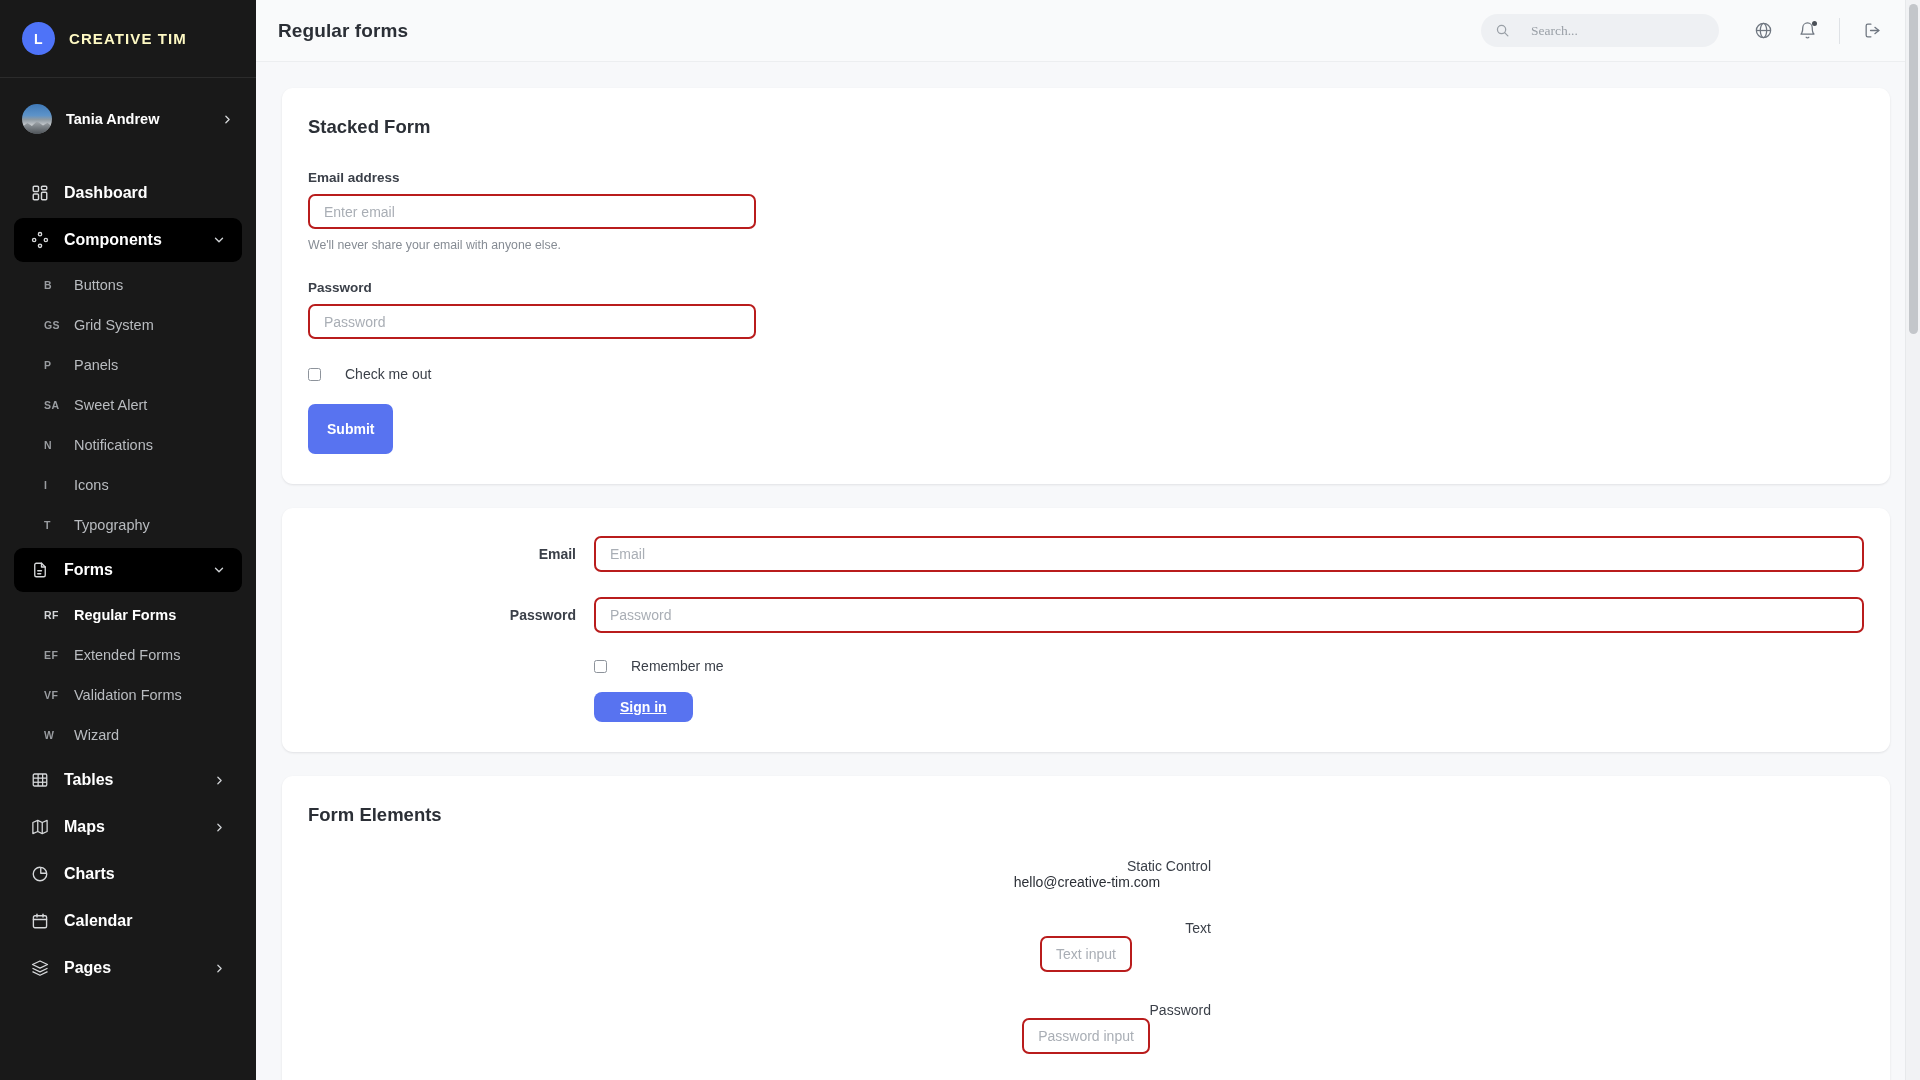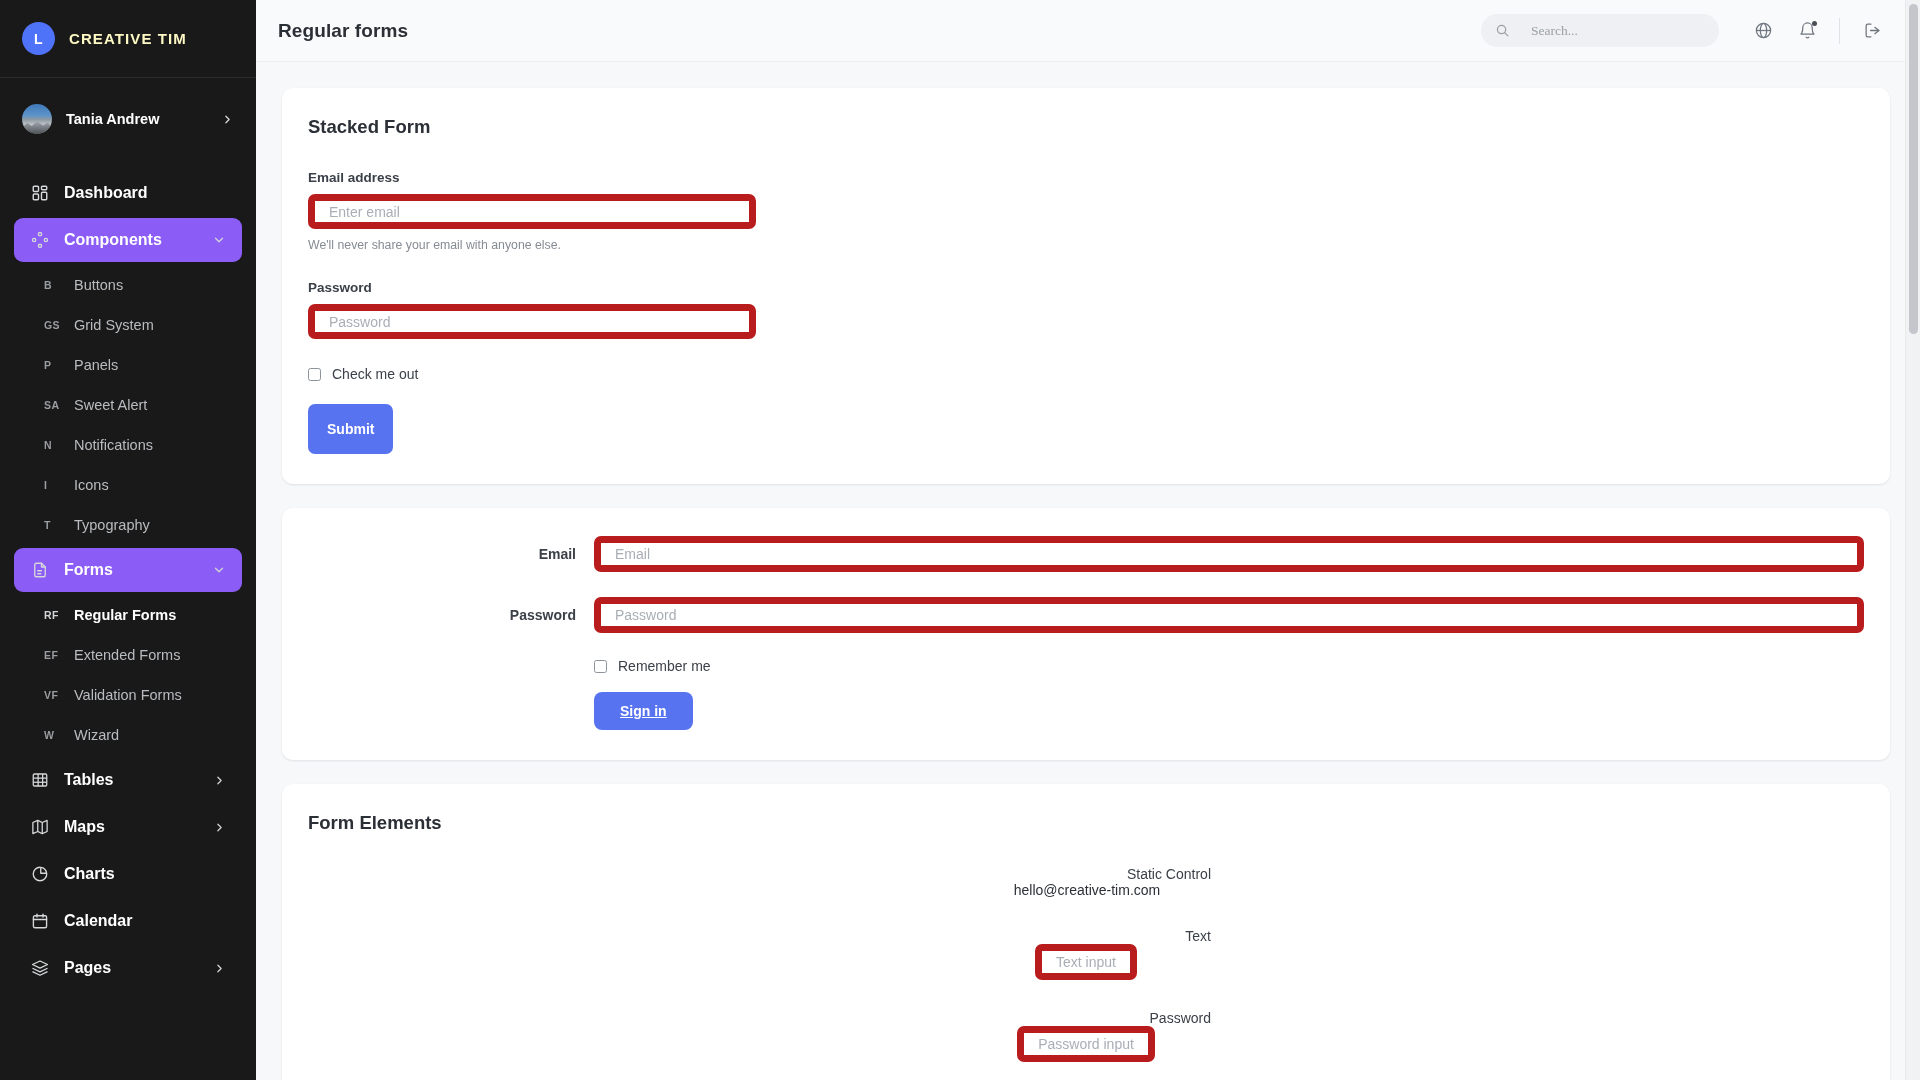--- a/index.html
+++ b/index.html
@@ -77,21 +77,21 @@
     display: flex;
     align-items: center;
     height: 44px;
     margin: 3px 14px;
     padding: 0 16px;
     border-radius: 9px;
     cursor: pointer;
     color: #ffffff;
     gap: 14px;
   }
-  .nav-item.active { background: #8b5cf6; }
+  .nav-item.active { background: #000000; }
   .nav-item .nav-ico {
     width: 20px; height: 20px;
     display: flex; align-items: center; justify-content: center;
     color: #d6d8da;
     flex: 0 0 20px;
   }
   .nav-item .nav-label { font-size: 16px; font-weight: 700; flex: 1; }
   .nav-item .caret { color: #cfd2d5; display:flex; align-items:center; }
 
   .subnav-item {
@@ -199,38 +199,38 @@
 
   label.fld-label {
     display: block;
     font-size: 13.5px;
     font-weight: 700;
     color: #3b4049;
     margin-bottom: 9px;
   }
   .inp {
     height: 35px;
-    border: 7px solid #b91c1c;
+    border: 2px solid #b91c1c;
     border-radius: 7px;
     background: #fff;
     display: flex;
     align-items: center;
     padding: 0 14px;
     font-size: 14px;
     color: #a9aeb5;
   }
   .help-text {
     font-size: 12.3px;
     color: #868c94;
     margin-top: 9px;
   }
   .stacked-field { width: 448px; }
   .gap-28 { height: 28px; }
 
-  .chk-row { display: flex; align-items: center; gap: 11px; }
+  .chk-row { display: flex; align-items: center; gap: 24px; }
   .chk {
     width: 13px; height: 13px;
     border: 1.4px solid #8d939b;
     border-radius: 2.5px;
     background: #fff;
     flex: 0 0 13px;
     cursor: pointer;
   }
   .chk-label { font-size: 14px; color: #3b4049; }
 
@@ -239,21 +239,21 @@
     color: #fff;
     border: none;
     border-radius: 7px;
     height: 50px;
     padding: 0 19px;
     font-size: 14px;
     font-weight: 700;
     font-family: "Liberation Sans", sans-serif;
     cursor: pointer;
   }
-  .btn-signin { height: 38px; padding: 1px 26px; border-radius: 8px; text-decoration: underline; }
+  .btn-signin { height: 30px; padding: 1px 26px; border-radius: 8px; text-decoration: underline; }
 
   
   .h-row {
     display: flex;
     align-items: center;
     margin-bottom: 25px;
   }
   .h-label {
     width: 286px;
     min-width: 286px;

